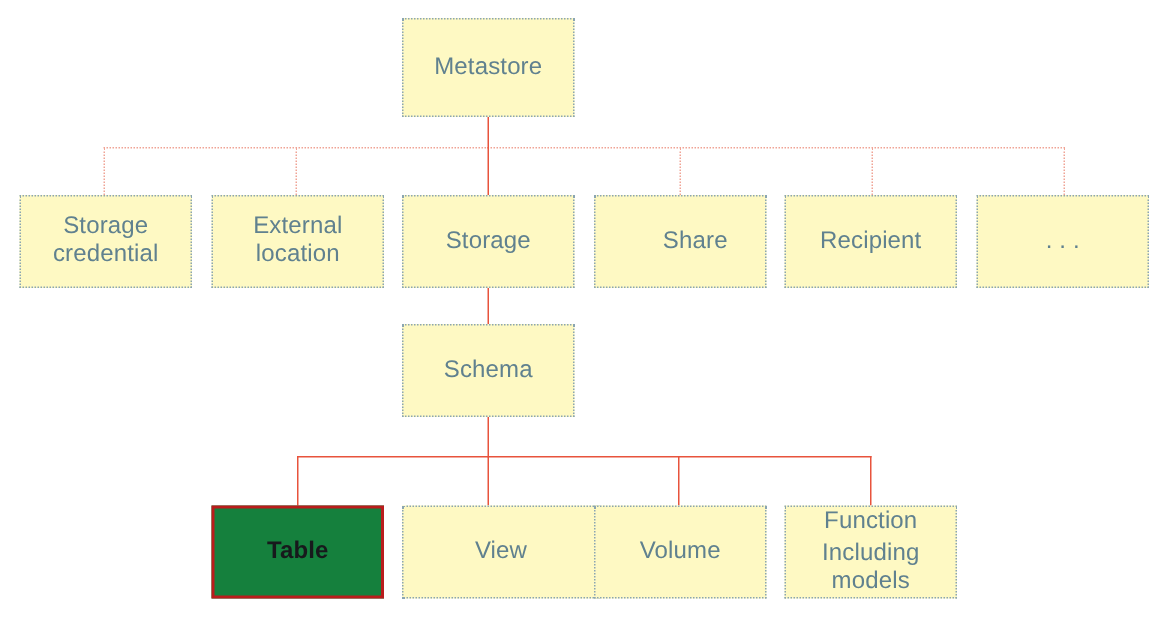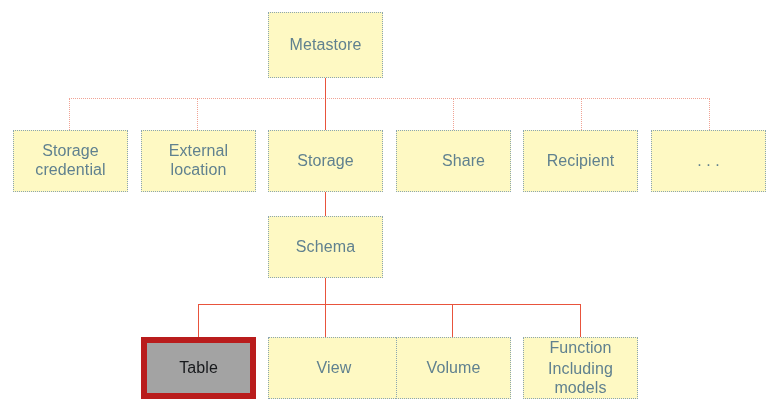--- a/index.html
+++ b/index.html
@@ -44,23 +44,24 @@
   .node .sublabel {
     display: block;
     font-size: 16px;
     line-height: 1.2;
     margin-top: 1px;
     white-space: pre-line;
   }
 
   
   .node.highlight {
-    background: #a3a3a3;
-    border: 6px solid #b91c1c;
+    background: #15803d;
+    border: 2px solid #b91c1c;
     color: #17191c;
+    font-weight: bold;
   }
 
   
   .conn {
     position: absolute;
     z-index: 1;
   }
   
   .conn.v-solid {
     width: 0;

